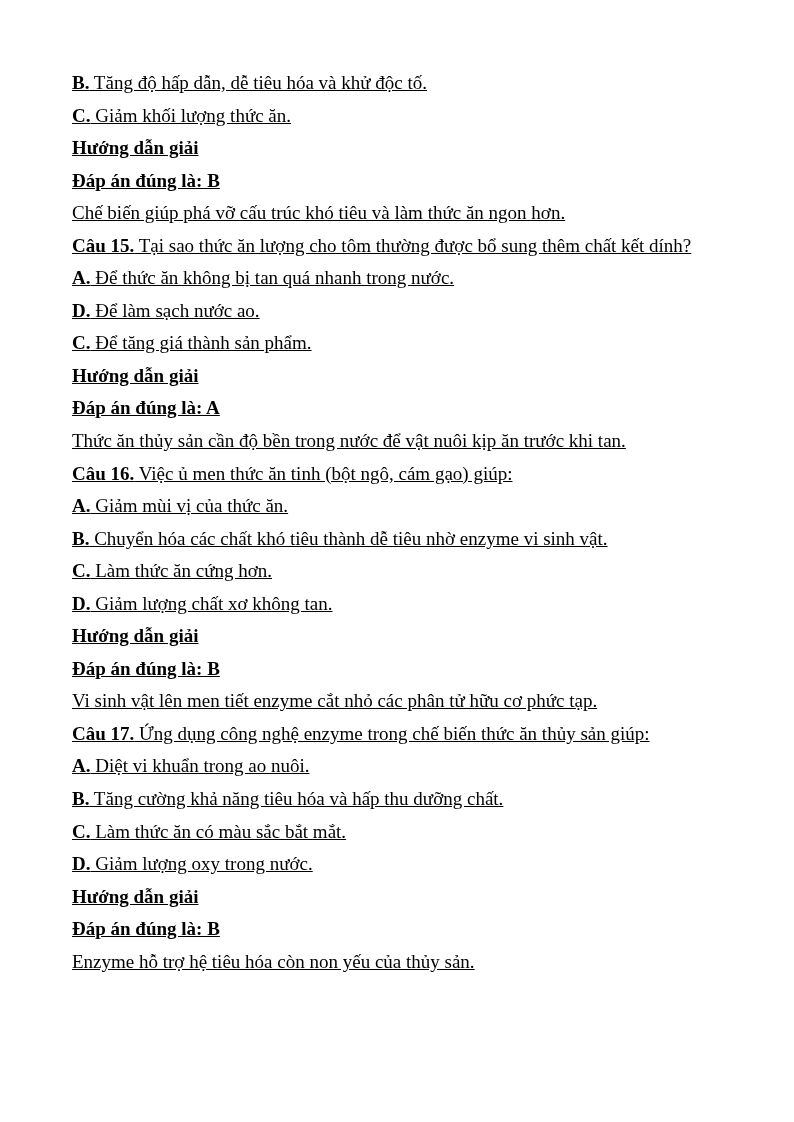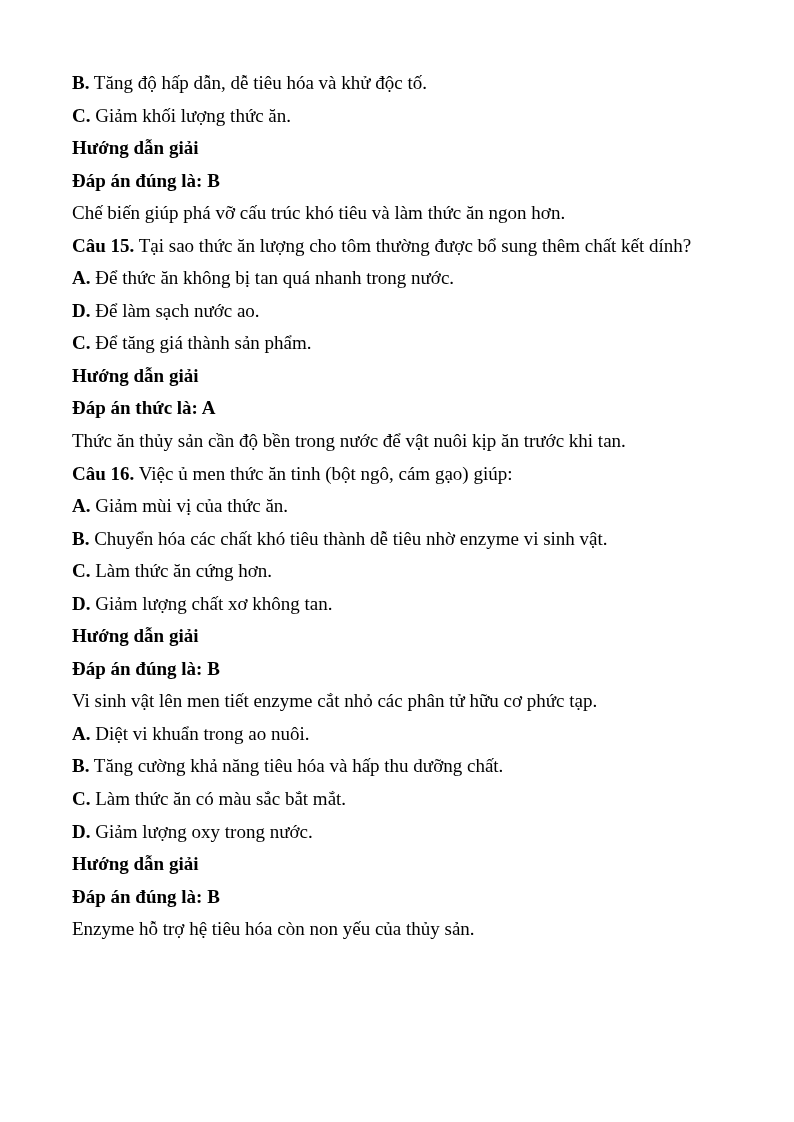--- a/index.html
+++ b/index.html
@@ -14,20 +14,21 @@
   }
   .page {
     box-sizing: border-box;
     width: 794px;
     height: 1122px;
     padding: 67px 70px 0 72px;
     font-family: "Liberation Serif", "DejaVu Serif", serif;
     font-size: 19px;
     line-height: 32.55px;
     color: #000000;
+    text-decoration: underline;
   }
   p.para {
     margin: 0;
     padding: 0;
     white-space: nowrap;
   }
   p.para b.lead {
     font-weight: bold;
   }
 </style>
@@ -51,40 +52,41 @@
 
   <p class="para"><b class="lead">A.</b><span class="body-text"> Để thức ăn không bị tan quá nhanh trong nước.</span></p>
 
 
   <p class="para"><b class="lead">D.</b><span class="body-text"> Để làm sạch nước ao.</span></p>
 
   <p class="para"><b class="lead">C.</b><span class="body-text"> Để tăng giá thành sản phẩm.</span></p>
 
   <p class="para"><b class="lead">Hướng dẫn giải</b></p>
 
-  <p class="para"><b class="lead">Đáp án thức là: A</b></p>
+  <p class="para"><b class="lead">Đáp án đúng là: A</b></p>
 
   <p class="para"><span class="body-text">Thức ăn thủy sản cần độ bền trong nước để vật nuôi kịp ăn trước khi tan.</span></p>
 
   <p class="para"><b class="lead">Câu 16.</b><span class="body-text"> Việc ủ men thức ăn tinh (bột ngô, cám gạo) giúp:</span></p>
 
   <p class="para"><b class="lead">A.</b><span class="body-text"> Giảm mùi vị của thức ăn.</span></p>
 
   <p class="para"><b class="lead">B.</b><span class="body-text"> Chuyển hóa các chất khó tiêu thành dễ tiêu nhờ enzyme vi sinh vật.</span></p>
 
   <p class="para"><b class="lead">C.</b><span class="body-text"> Làm thức ăn cứng hơn.</span></p>
 
   <p class="para"><b class="lead">D.</b><span class="body-text"> Giảm lượng chất xơ không tan.</span></p>
 
   <p class="para"><b class="lead">Hướng dẫn giải</b></p>
 
   <p class="para"><b class="lead">Đáp án đúng là: B</b></p>
 
   <p class="para"><span class="body-text">Vi sinh vật lên men tiết enzyme cắt nhỏ các phân tử hữu cơ phức tạp.</span></p>
 
+  <p class="para"><b class="lead">Câu 17.</b><span class="body-text"> Ứng dụng công nghệ enzyme trong chế biến thức ăn thủy sản giúp:</span></p>
 
   <p class="para"><b class="lead">A.</b><span class="body-text"> Diệt vi khuẩn trong ao nuôi.</span></p>
 
   <p class="para"><b class="lead">B.</b><span class="body-text"> Tăng cường khả năng tiêu hóa và hấp thu dưỡng chất.</span></p>
 
   <p class="para"><b class="lead">C.</b><span class="body-text"> Làm thức ăn có màu sắc bắt mắt.</span></p>
 
   <p class="para"><b class="lead">D.</b><span class="body-text"> Giảm lượng oxy trong nước.</span></p>
 
   <p class="para"><b class="lead">Hướng dẫn giải</b></p>

